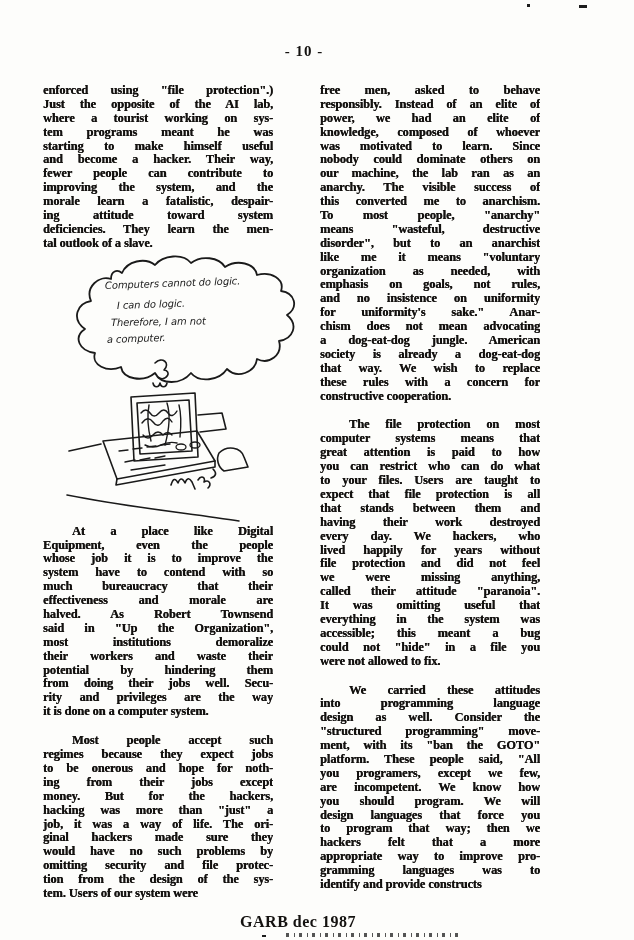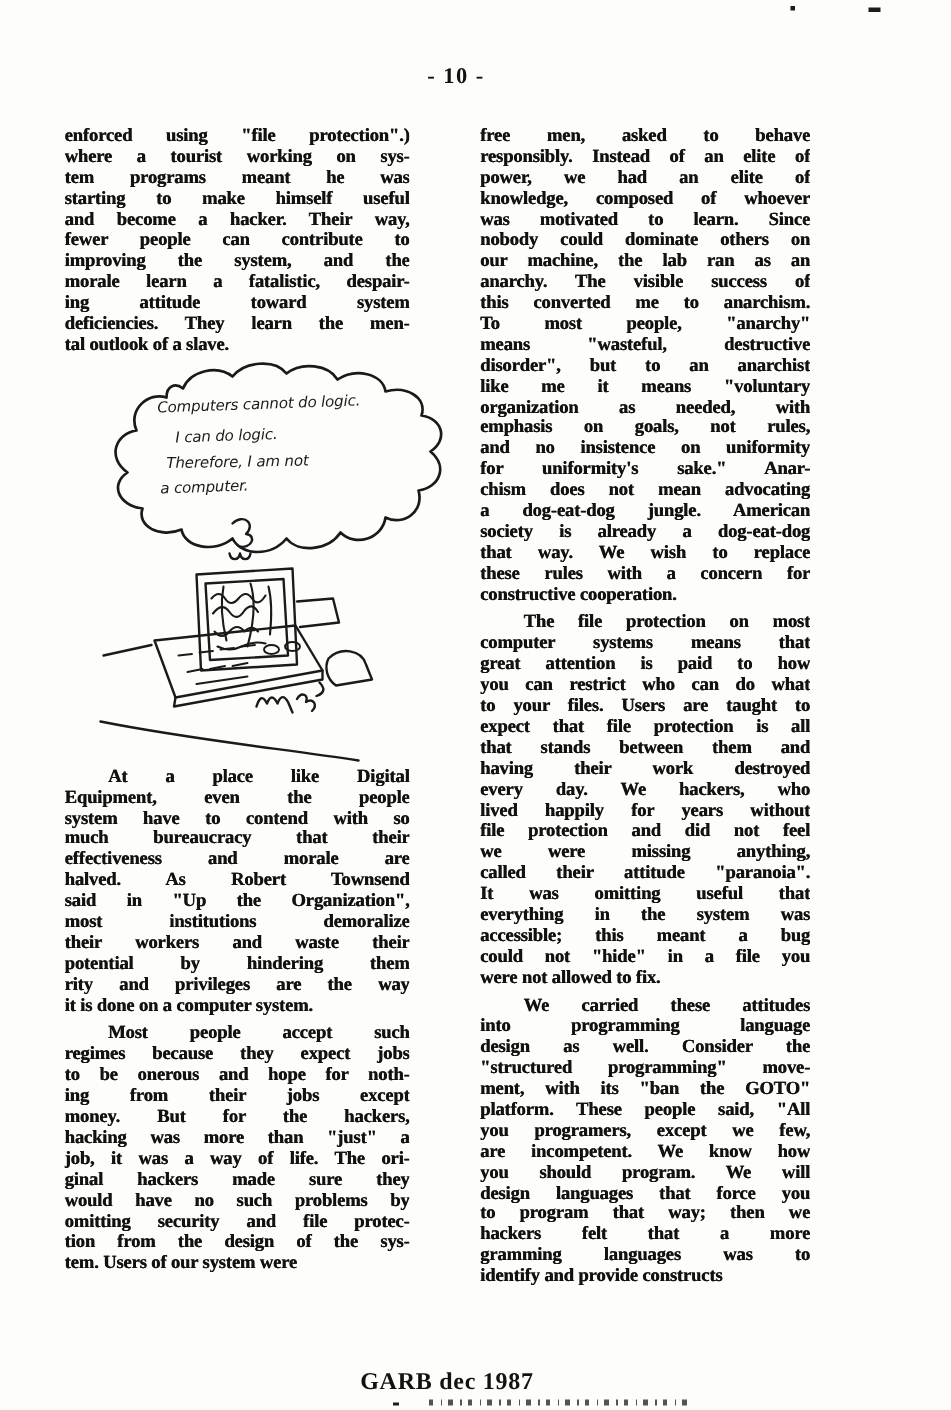--- a/index.html
+++ b/index.html
@@ -18,21 +18,21 @@
   }
   .col{
     position:absolute;top:84px;
     font-weight:700;font-size:12.4px;line-height:13.9px;
     letter-spacing:-0.1px;
     text-shadow:0.3px 0 0 currentColor;
   }
   .col.left{left:43px;width:230px;}
   .col.right{left:320px;width:220px;}
   .para{margin:0;}
-  .para.gap{margin-top:5px;}
+  .para.gap{margin-top:15px;}
   .tline{
     text-align:justify;text-align-last:justify;
     height:13.9px;overflow:hidden;
   }
   .tline.pl{text-align-last:left;}
   .tline.ind{text-indent:29px;}
   .cartoon{
     height:268px;margin:4px 0 2px 0;position:relative;
     text-shadow:none;
   }
@@ -59,20 +59,21 @@
 <div class="page">
 
   <div class="page-number">- 10 -</div>
 
   <div class="noise-dot" style="left:527px;top:4px;width:3px;height:3px;"></div>
   <div class="noise-dot" style="left:579px;top:5px;width:8px;height:3px;"></div>
 
   <div class="col left">
     <div class="para">
         <div class="tline">enforced using "file protection".)</div>
+        <div class="tline">Just the opposite of the AI lab,</div>
         <div class="tline">where a tourist working on sys-</div>
         <div class="tline">tem programs meant he was</div>
         <div class="tline">starting to make himself useful</div>
         <div class="tline">and become a hacker. Their way,</div>
         <div class="tline">fewer people can contribute to</div>
         <div class="tline">improving the system, and the</div>
         <div class="tline">morale learn a fatalistic, despair-</div>
         <div class="tline">ing attitude toward system</div>
         <div class="tline">deficiencies. They learn the men-</div>
         <div class="tline pl">tal outlook of a slave.</div>
@@ -126,28 +127,30 @@
           <path d="M 0 240 C 60 252 120 258 172 266"></path>
 
           <path d="M 104 230 q 3 -10 7 -2 q 3 -8 7 0 q 3 -8 7 -1 l 3 7 m 3 -9 c 3 -5 8 -3 6 2 c 5 -3 8 2 4 6"></path>
         </g>
       </svg>
     </div>
 
     <div class="para">
         <div class="tline ind">At a place like Digital</div>
         <div class="tline">Equipment, even the people</div>
+        <div class="tline">whose job it is to improve the</div>
         <div class="tline">system have to contend with so</div>
         <div class="tline">much bureaucracy that their</div>
         <div class="tline">effectiveness and morale are</div>
         <div class="tline">halved. As Robert Townsend</div>
         <div class="tline">said in "Up the Organization",</div>
         <div class="tline">most institutions demoralize</div>
         <div class="tline">their workers and waste their</div>
         <div class="tline">potential by hindering them</div>
+        <div class="tline">from doing their jobs well. Secu-</div>
         <div class="tline">rity and privileges are the way</div>
         <div class="tline pl">it is done on a computer system.</div>
       </div>
     <div class="para gap">
         <div class="tline ind">Most people accept such</div>
         <div class="tline">regimes because they expect jobs</div>
         <div class="tline">to be onerous and hope for noth-</div>
         <div class="tline">ing from their jobs except</div>
         <div class="tline">money. But for the hackers,</div>
         <div class="tline">hacking was more than "just" a</div>
@@ -212,20 +215,21 @@
         <div class="tline">design as well. Consider the</div>
         <div class="tline">"structured programming" move-</div>
         <div class="tline">ment, with its "ban the GOTO"</div>
         <div class="tline">platform. These people said, "All</div>
         <div class="tline">you programers, except we few,</div>
         <div class="tline">are incompetent. We know how</div>
         <div class="tline">you should program. We will</div>
         <div class="tline">design languages that force you</div>
         <div class="tline">to program that way; then we</div>
         <div class="tline">hackers felt that a more</div>
+        <div class="tline">appropriate way to improve pro-</div>
         <div class="tline">gramming languages was to</div>
         <div class="tline pl">identify and provide constructs</div>
       </div>
   </div>
 
   <div class="footer">GARB dec 1987</div>
 
   <div class="noise-strip"></div>
   <div class="noise-dot" style="left:262px;top:935px;width:4px;height:2px;"></div>
 

